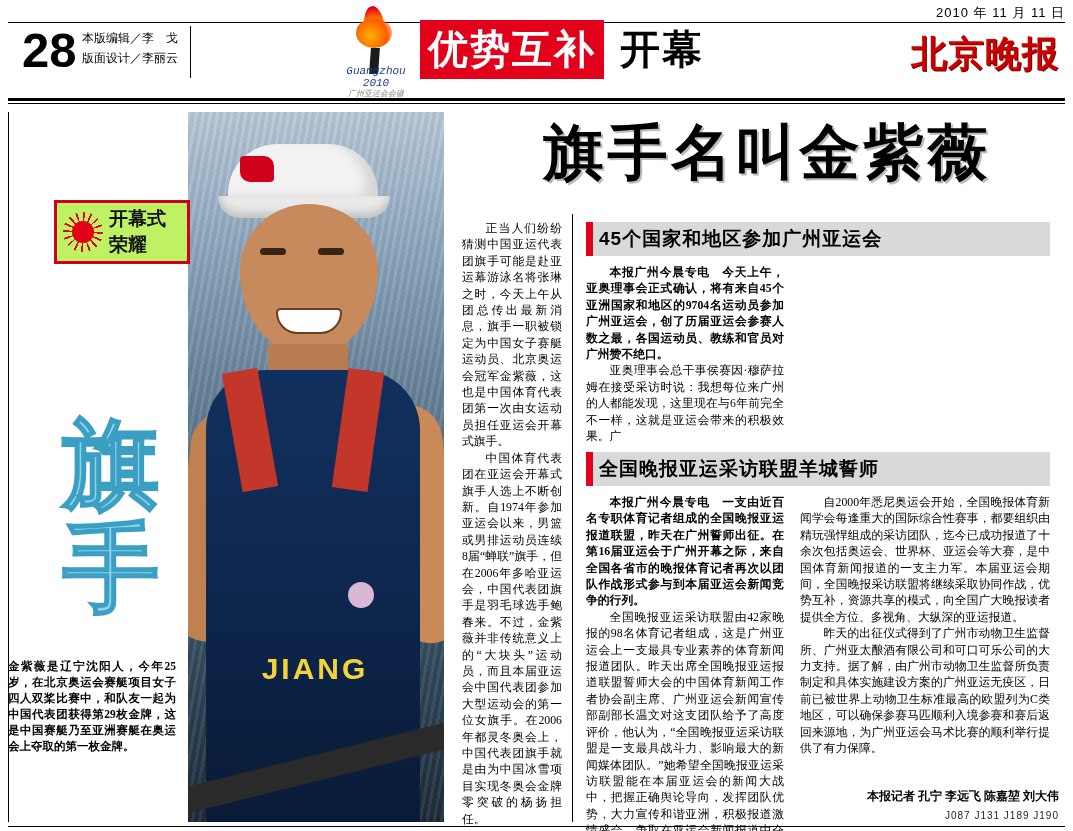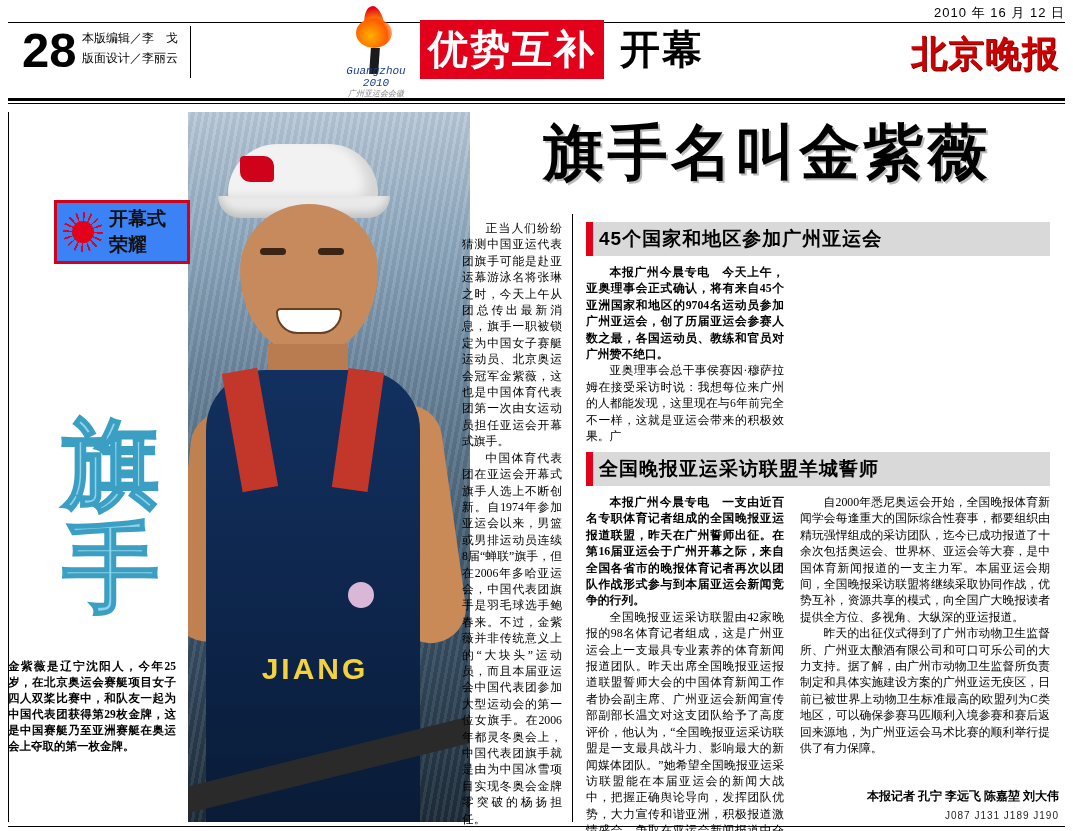--- a/index.html
+++ b/index.html
@@ -86,21 +86,20 @@
   }
 
   
   .leftcol{
     position:absolute;left:8px;top:112px;width:450px;height:710px;
   }
   .photo{
     position:absolute;left:180px;top:0;width:256px;height:710px;
     background:linear-gradient(180deg,#b9c9d8 0%, #8fa9bf 18%, #6d879e 36%, #4a6377 58%, #33495c 78%, #1d2b38 100%);
     overflow:hidden;
-    padding-left:26px;
   }
   .ph-water{
     position:absolute;left:0;top:0;width:100%;height:100%;
     background:
       repeating-linear-gradient(100deg, rgba(255,255,255,.07) 0 3px, rgba(0,0,0,.05) 3px 7px);
   }
   .ph-cap{
     position:absolute;left:40px;top:32px;width:150px;height:60px;background:#f2f2f2;
     border-radius:74px 74px 16px 16px;box-shadow:inset -12px -6px 12px rgba(0,0,0,.12);
   }
@@ -148,21 +147,21 @@
   }
   .ph-oar{
     position:absolute;left:-10px;top:640px;width:300px;height:26px;background:#2a2a2a;
     transform:rotate(-14deg);
   }
   .ph-ball{
     position:absolute;left:160px;top:470px;width:26px;height:26px;background:#d9b7d7;border-radius:50%;
   }
 
   .badge{
-    position:absolute;left:46px;top:88px;width:130px;height:58px;background:#3b82f6;
+    position:absolute;left:46px;top:88px;width:130px;height:58px;background:#bef264;
     border:3px solid #d0021b;display:flex;align-items:center;
   }
   .badge-sun{
     position:relative;width:40px;height:40px;margin-left:6px;flex:none;
   }
   .badge-sun:before{
     content:"";position:absolute;left:9px;top:9px;width:22px;height:22px;border-radius:50%;
     background:#e2001a;
   }
   .badge-sun:after{
@@ -236,21 +235,21 @@
   }
   .rule-bottom{position:absolute;left:8px;right:8px;bottom:4px;height:1px;background:#000;}
   .rule-left-v{position:absolute;left:8px;top:112px;width:1px;height:710px;background:#000;}
 </style>
 </head>
 <body>
 
 <div class="page">
 
   <div class="masthead">
-    <div class="date">2010 年 16 月 12 日</div>
+    <div class="date">2010 年 11 月 11 日</div>
     <div class="rule-top"></div>
 
     <div class="pagenum">28</div>
     <div class="editors">
       <div>本版编辑／李　戈</div>
       <div>版面设计／李丽云</div>
     </div>
     <div class="vrule"></div>
 
     <div class="logo-torch">

